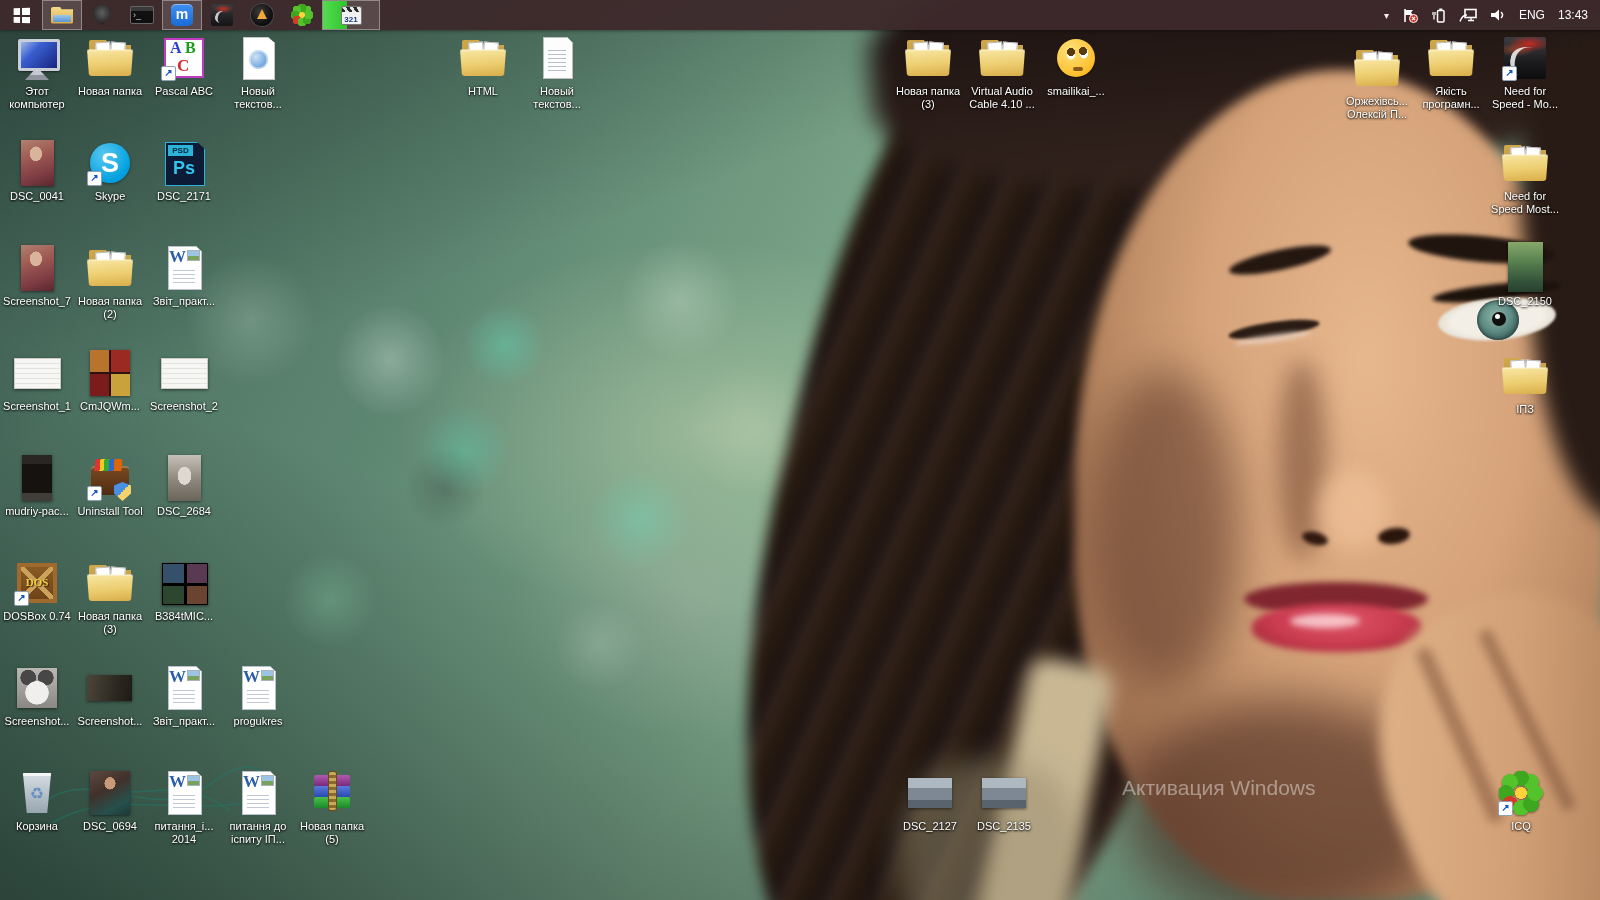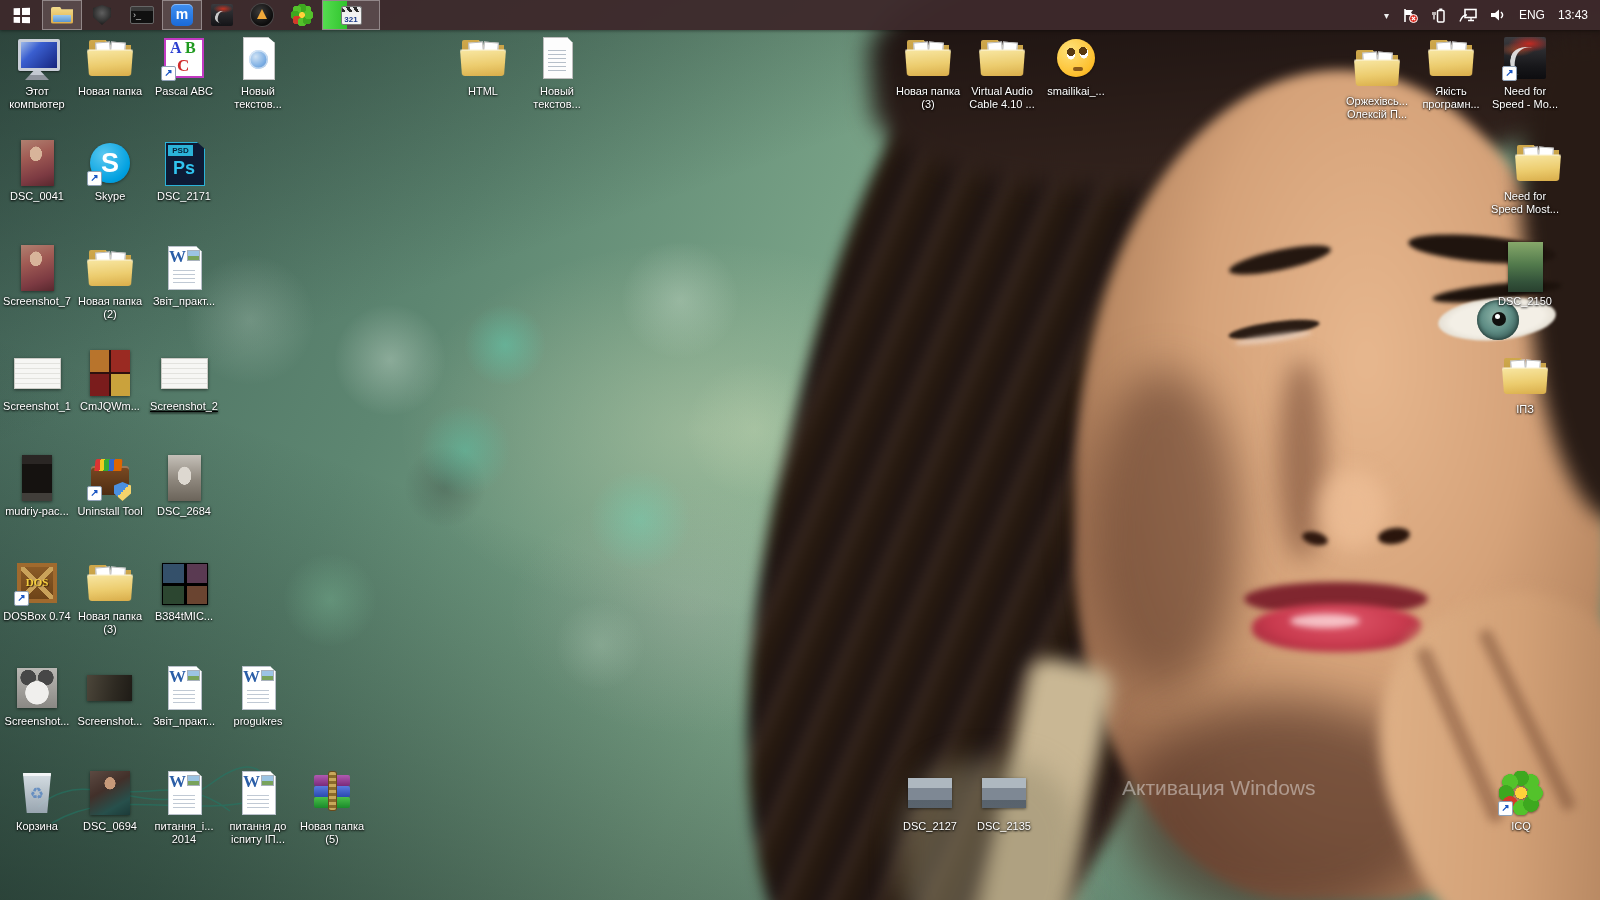--- a/index.html
+++ b/index.html
@@ -437,21 +437,21 @@
         </div>
         <div class="lbl">Skype</div>
       </div>
       <div class="dicon" title="DSC_2171" style="left: 147px; top: 139px;">
         <div class="ig it-psd">
           <b class="psd-top">PSD</b>
           <b class="psd-ps">Ps</b>
         </div>
         <div class="lbl">DSC_2171</div>
       </div>
-      <div class="dicon" title="Need for Speed Most..." style="left: 1488px; top: 139px; align-items: flex-end;">
+      <div class="dicon" title="Need for Speed Most..." style="left: 1488px; top: 139px;">
         <div class="ig it-folder">
           <b class="pg p1"></b>
           <b class="pg p2"></b>
         </div>
         <div class="lbl">Need for Speed Most...</div>
       </div>
       <div class="dicon" title="Screenshot_7" style="left: 0px; top: 244px;">
         <div class="ig it-photo it-photo v-portrait-red"></div>
         <div class="lbl">Screenshot_7</div>
       </div>
@@ -474,21 +474,21 @@
         <div class="lbl">DSC_2150</div>
       </div>
       <div class="dicon" title="Screenshot_1" style="left: 0px; top: 349px;">
         <div class="ig it-photo it-photo v-wide-white"></div>
         <div class="lbl">Screenshot_1</div>
       </div>
       <div class="dicon" title="CmJQWm..." style="left: 73px; top: 349px;">
         <div class="ig it-photo it-photo v-collage-red"></div>
         <div class="lbl">CmJQWm...</div>
       </div>
-      <div class="dicon" title="Screenshot_2" style="left: 147px; top: 349px; text-decoration: underline;">
+      <div class="dicon" title="Screenshot_2" style="left: 147px; top: 349px;">
         <div class="ig it-photo it-photo v-wide-white"></div>
         <div class="lbl">Screenshot_2</div>
       </div>
       <div class="dicon" title="ІПЗ" style="left: 1488px; top: 352px;">
         <div class="ig it-folder">
           <b class="pg p1"></b>
           <b class="pg p2"></b>
         </div>
         <div class="lbl">ІПЗ</div>
       </div>

